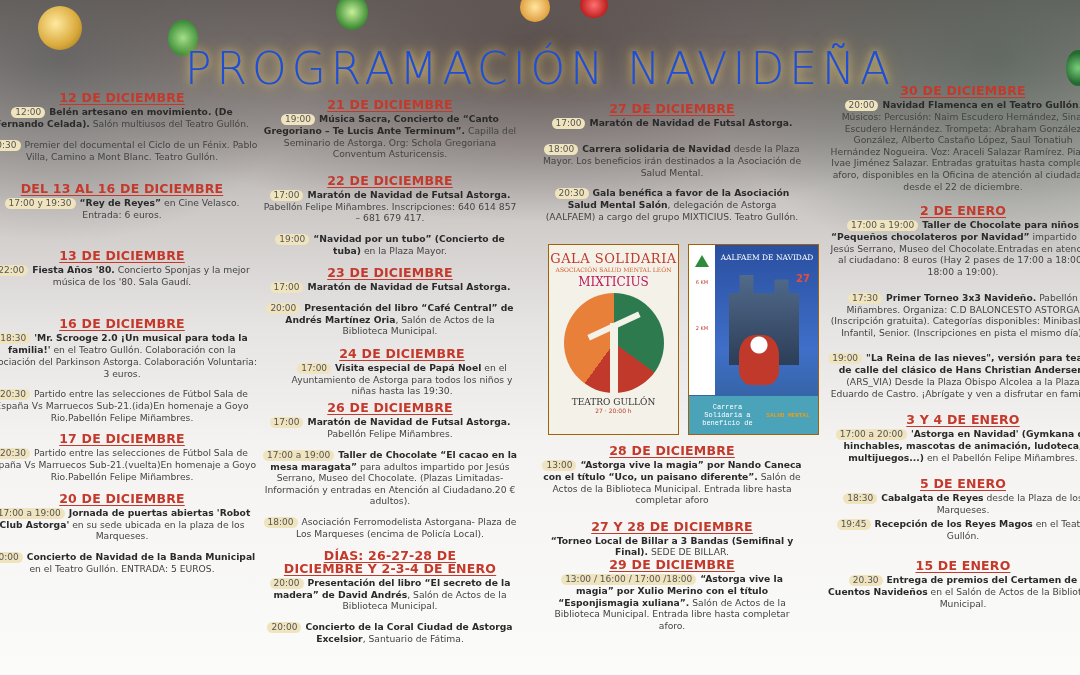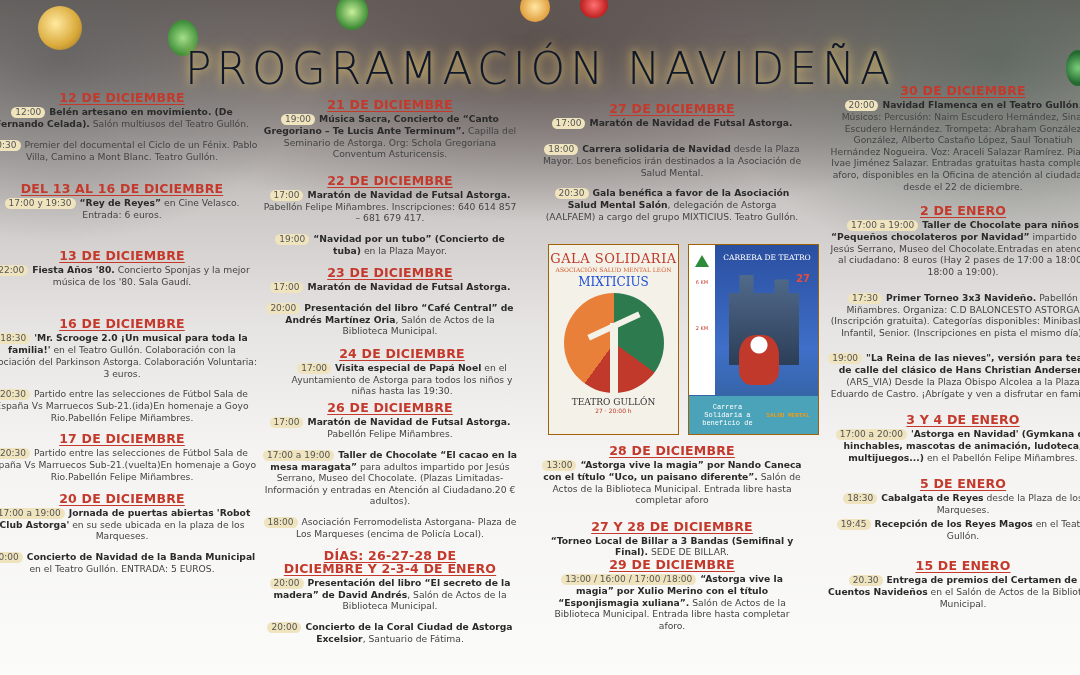--- a/index.html
+++ b/index.html
@@ -7,21 +7,21 @@
     font-family:"DejaVu Sans",sans-serif;
     background:
       radial-gradient(ellipse 700px 260px at 540px 40px, rgba(90,80,78,0.95), rgba(120,110,105,0) 70%),
       radial-gradient(ellipse 420px 300px at 1000px 60px, rgba(80,95,85,0.7), rgba(0,0,0,0) 70%),
       radial-gradient(ellipse 360px 260px at 60px 60px, rgba(80,80,80,0.6), rgba(0,0,0,0) 70%),
       linear-gradient(180deg,#6f6966 0%,#a29d9a 14%,#cbc7c5 30%,#e6e4e3 48%,#f4f3f2 66%,#fbfbfa 100%);
   }
   .bulb{position:absolute;border-radius:50%;filter:blur(0.6px);}
   .title{position:absolute;left:0;top:14px;width:1080px;text-align:center;
     font-family:"DejaVu Sans",sans-serif;font-weight:200;font-size:44px;letter-spacing:5px;
-    color:#0f172a;text-shadow:0 0 8px rgba(255,220,110,0.9),0 0 18px rgba(255,200,80,0.6);}
+    color:#1d4ed8;text-shadow:0 0 8px rgba(255,220,110,0.9),0 0 18px rgba(255,200,80,0.6);}
   .col{position:absolute;text-align:center;color:#444;font-size:9.2px;line-height:11.6px;}
   .day{color:#c4392b;font-weight:bold;font-size:12.5px;line-height:13px;text-decoration:underline;text-underline-offset:2px;
        margin:0 0 2px;letter-spacing:0.2px;}
   .ev{margin:0 0 9px;}
   .time{display:inline-block;background:#efe4bd;color:#555;border-radius:8px;padding:0 4px;margin-right:4px;font-size:9px;line-height:11px;}
   .b{font-weight:bold;color:#2a2a2a;}
   .poster{position:absolute;top:244px;width:129px;height:189px;border:1px solid #a16207;overflow:hidden;}
   .p1{left:548px;background:#f4f1e8;}
   .p2{left:688px;background:linear-gradient(180deg,#2a4fa0,#3f6fc8 55%,#2f5c8f);}
 </style>
@@ -104,36 +104,36 @@
     <div class="day">27 DE DICIEMBRE</div>
     <div class="ev" style="margin-bottom:14px;"><span class="time">17:00</span><span class="b">Maratón de Navidad de Futsal Astorga.</span></div>
     <div class="ev"><span class="time">18:00</span><span class="b">Carrera solidaria de Navidad</span> <span>desde la Plaza Mayor. Los beneficios irán destinados a la Asociación de Salud Mental.</span></div>
     <div class="ev"><span class="time">20:30</span><span class="b">Gala benéfica a favor de la Asociación Salud Mental Salón</span><span>, delegación de Astorga (AALFAEM) a cargo del grupo MIXTICIUS. Teatro Gullón.</span></div>
   </div>
 </div>
 
 <div class="poster p1">
   <div style="text-align:center;font-family:'DejaVu Serif',serif;font-size:13px;color:#c0392b;margin-top:6px;letter-spacing:0.5px;">GALA SOLIDARIA</div>
   <div style="text-align:center;font-family:'DejaVu Serif',serif;font-size:6px;color:#d35a2a;">ASOCIACIÓN SALUD MENTAL LEÓN</div>
-  <div style="text-align:center;font-family:'DejaVu Serif',serif;font-size:12px;color:#1d4ed8;margin-top:2px;">MIXTICIUS</div>
+  <div style="text-align:center;font-family:'DejaVu Serif',serif;font-size:12px;color:#be185d;margin-top:2px;">MIXTICIUS</div>
   <div style="width:100px;height:100px;margin:4px auto 0;border-radius:50%;background:conic-gradient(#2d7a4e 0 35%,#c0392b 35% 60%,#e8803a 60% 100%);position:relative;">
     <div style="position:absolute;left:46px;top:30px;width:8px;height:70px;background:#f4f1e8;"></div>
     <div style="position:absolute;left:22px;top:30px;width:56px;height:6px;background:#f4f1e8;transform:rotate(-25deg);"></div>
   </div>
   <div style="text-align:center;font-family:'DejaVu Serif',serif;font-size:9px;color:#333;margin-top:4px;">TEATRO GULLÓN</div>
   <div style="text-align:center;font-size:6px;color:#c0392b;"><span>27</span> · <span>20:00 h</span></div>
 </div>
 
 <div class="poster p2">
   <div style="position:absolute;left:0;top:0;width:26px;height:150px;background:#fff;font-size:5px;color:#c0392b;text-align:center;">
     <div style="margin:10px auto 6px;width:0;height:0;border-left:7px solid transparent;border-right:7px solid transparent;border-bottom:12px solid #2e8b3a;"></div>
     <div style="margin-top:12px;">6 KM</div>
     <div style="margin-top:40px;">2 KM</div>
   </div>
-  <div style="position:absolute;left:28px;top:8px;width:100px;text-align:center;font-family:'DejaVu Serif',serif;font-size:7.5px;color:#fff;">CARRERA DE TEATRO</div>
+  <div style="position:absolute;left:28px;top:8px;width:100px;text-align:center;font-family:'DejaVu Serif',serif;font-size:7.5px;color:#fff;">AALFAEM DE NAVIDAD</div>
   <div style="position:absolute;right:8px;top:28px;font-size:10px;color:#e74c3c;font-weight:bold;">27</div>
   <div style="position:absolute;left:40px;top:30px;width:70px;height:90px;background:linear-gradient(180deg,#516a8a,#2c3e58);clip-path:polygon(0 20%,15% 20%,15% 0,35% 0,35% 20%,65% 20%,65% 5%,85% 5%,85% 20%,100% 20%,100% 100%,0 100%);"></div>
   <div style="position:absolute;left:50px;top:90px;width:40px;height:50px;background:radial-gradient(circle at 50% 20%,#fff 0 8px,#c0392b 9px);border-radius:40% 40% 30% 30%;"></div>
   <div style="position:absolute;left:0;bottom:0;width:100%;height:38px;background:#4aa3b8;color:#fff;font-size:7px;display:flex;align-items:center;justify-content:space-around;padding:0 4px;box-sizing:border-box;font-family:Liberation Mono, monospace;">
     <span style="width:60px;text-align:center;">Carrera Solidaria a beneficio de</span>
     <span style="color:#f39c12;font-weight:bold;font-size:6px;">SALUD MENTAL</span>
   </div>
 </div>
 
 <div class="col" style="left:542px;top:444px;width:260px;">

